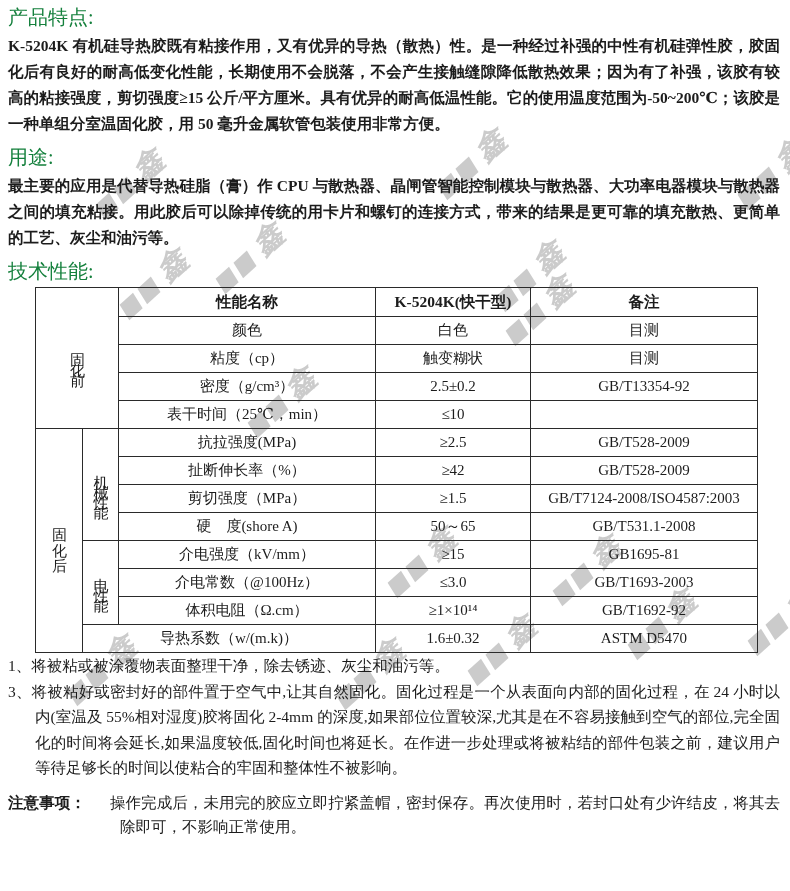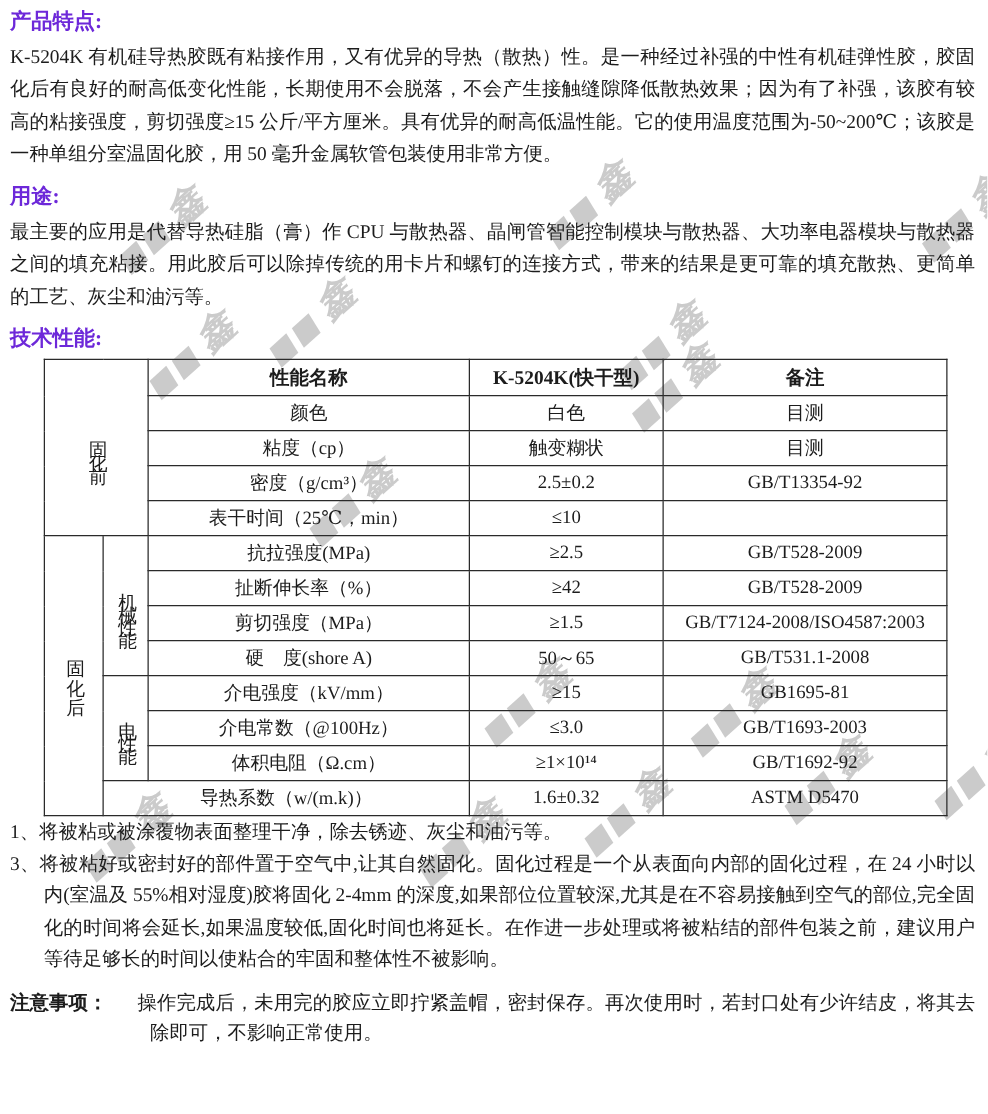--- a/index.html
+++ b/index.html
@@ -29,26 +29,27 @@
     width:18px;height:18px;
     background:#cbcbcb;
     box-shadow:24px 0 0 #cbcbcb;
     transform:skewX(-10deg);
     margin-right:34px;
     vertical-align:-2px;
   }
   
   .content{position:relative;z-index:1;padding:6px 10px 0 8px;}
   .hd{
-    font-size:17px;font-weight:bold;color:#6d28d9;
+    font-size:20px;font-weight:normal;color:#15803d;
     margin:0 0 5px 0;line-height:22px;
   }
   .para{
     font-size:15.5px;line-height:26px;text-align:justify;
     margin:0 0 8px 0;
+    font-weight:bold;
   }
   .hd.space{margin-top:9px;}
   
   table.spec{
     border-collapse:collapse;
     table-layout:fixed;
     margin:3px 0 0 27px;
     width:722px;
   }
   table.spec td, table.spec th{

